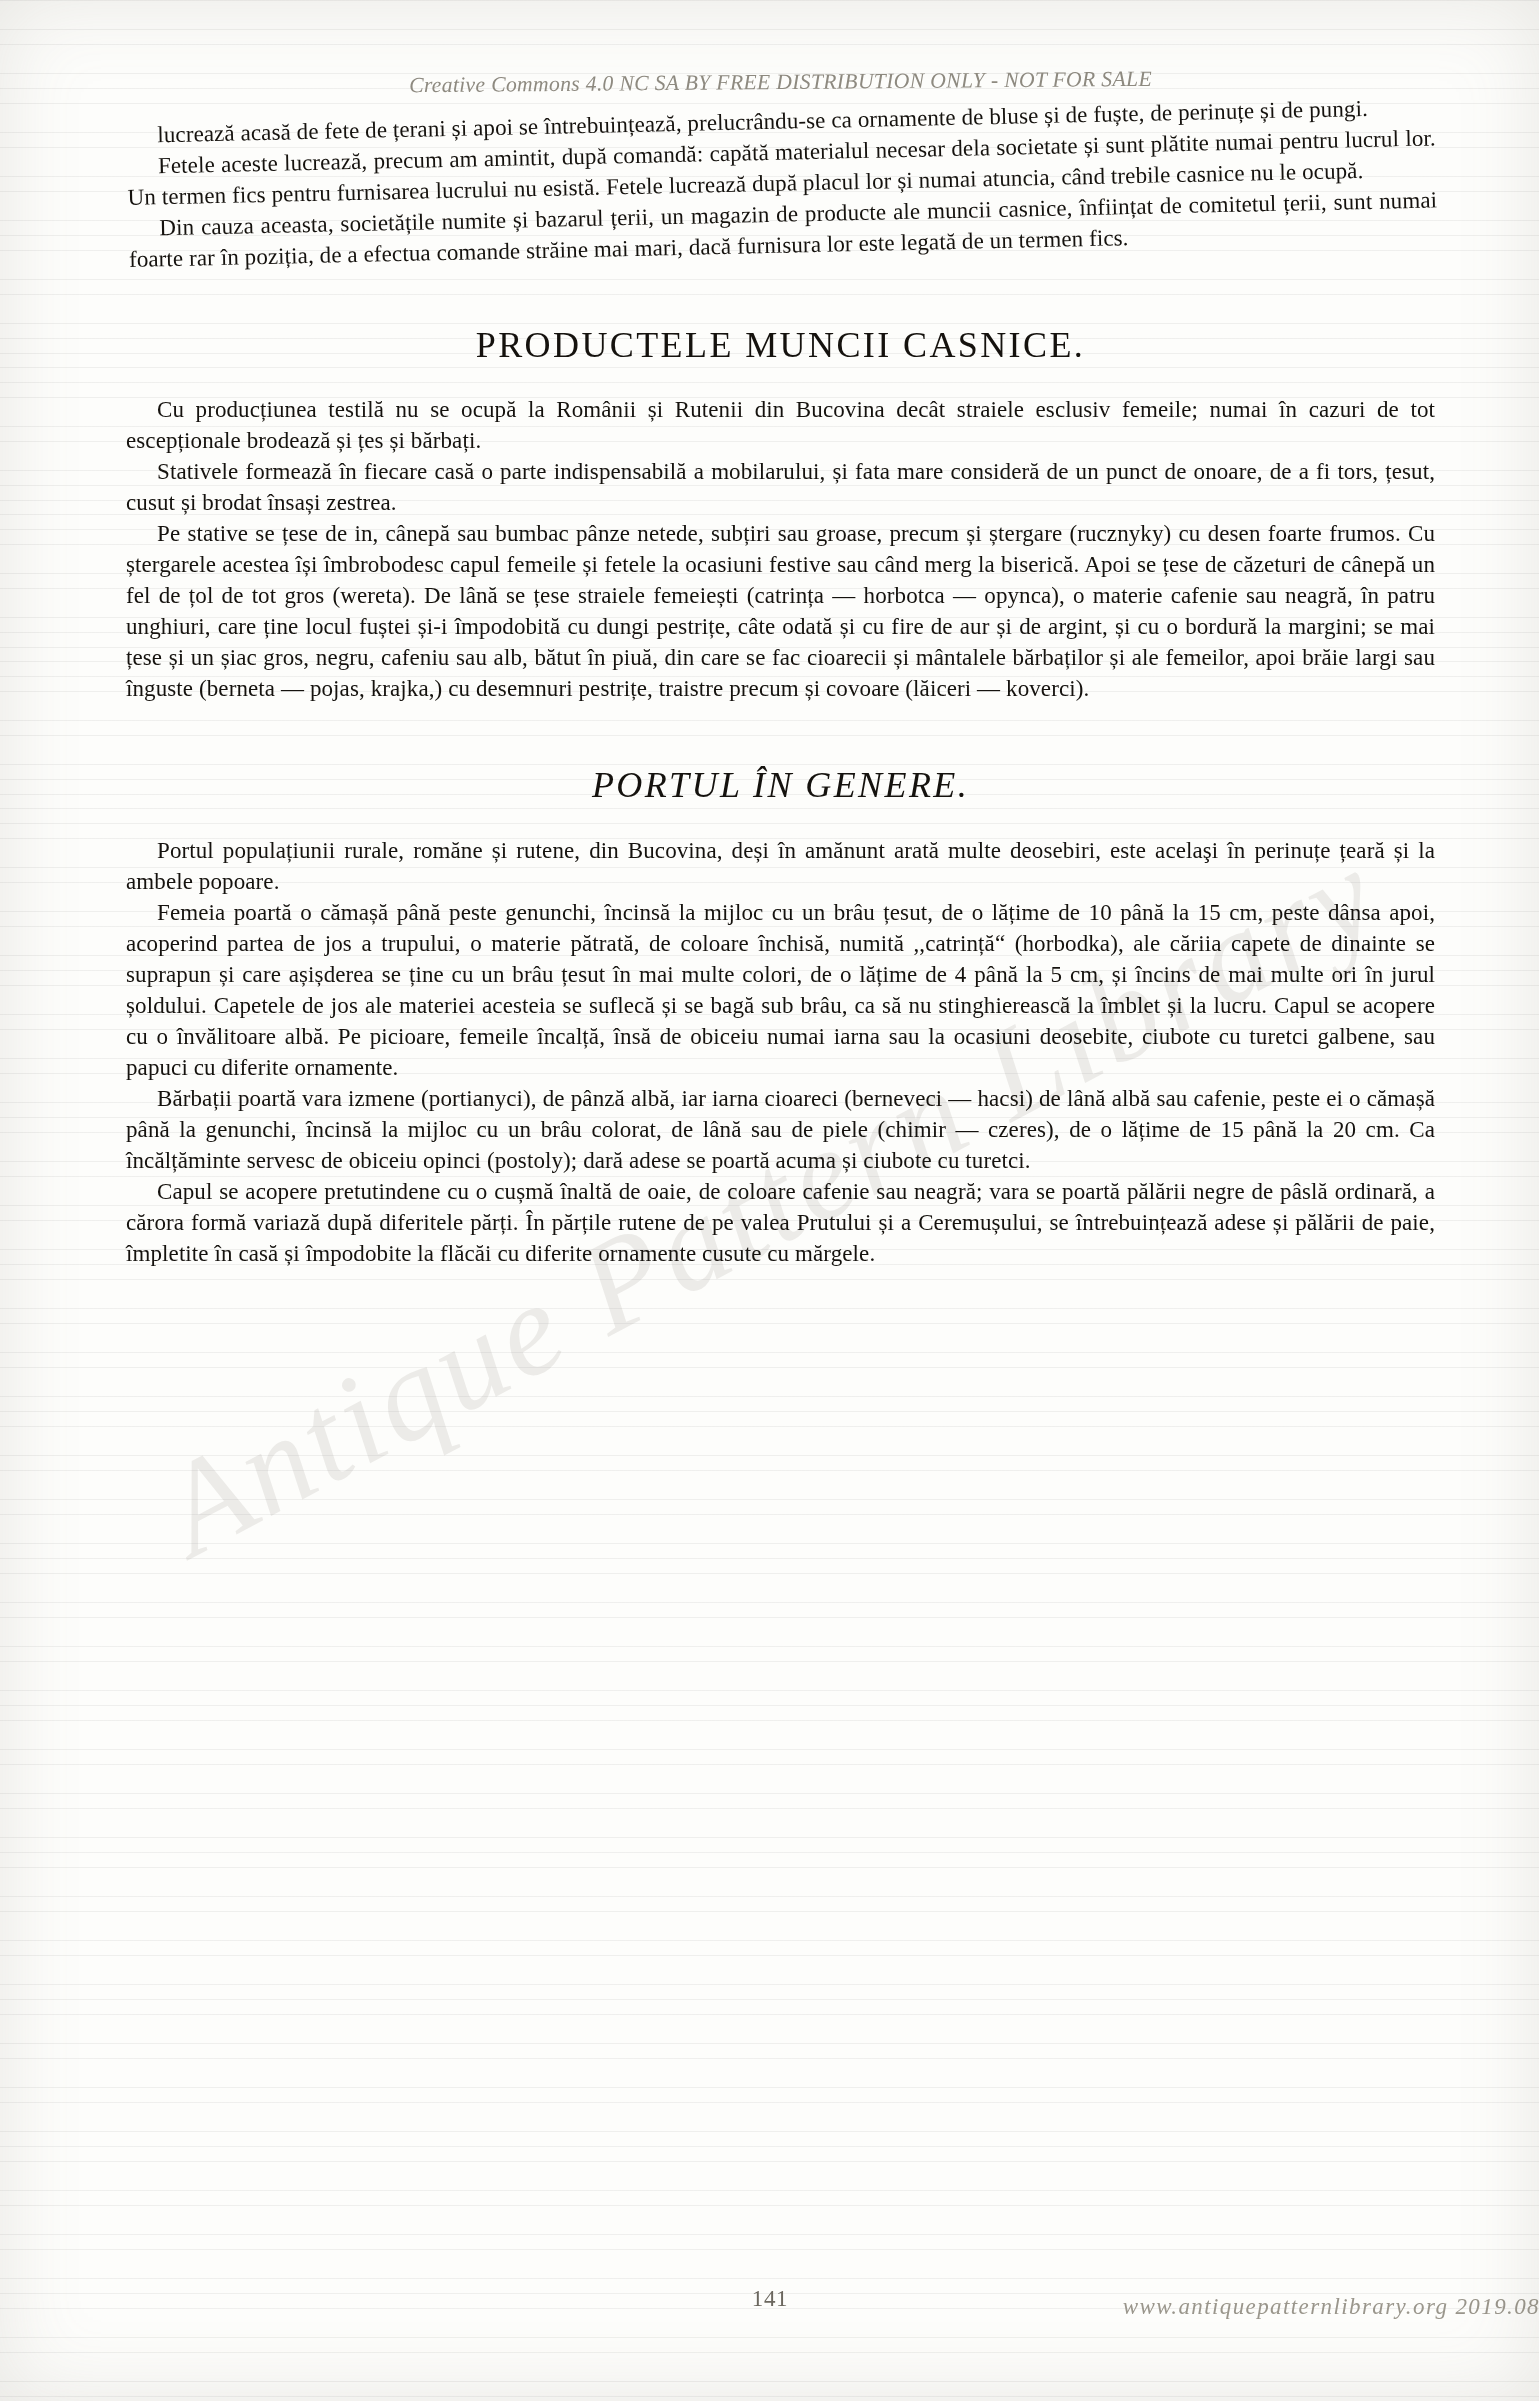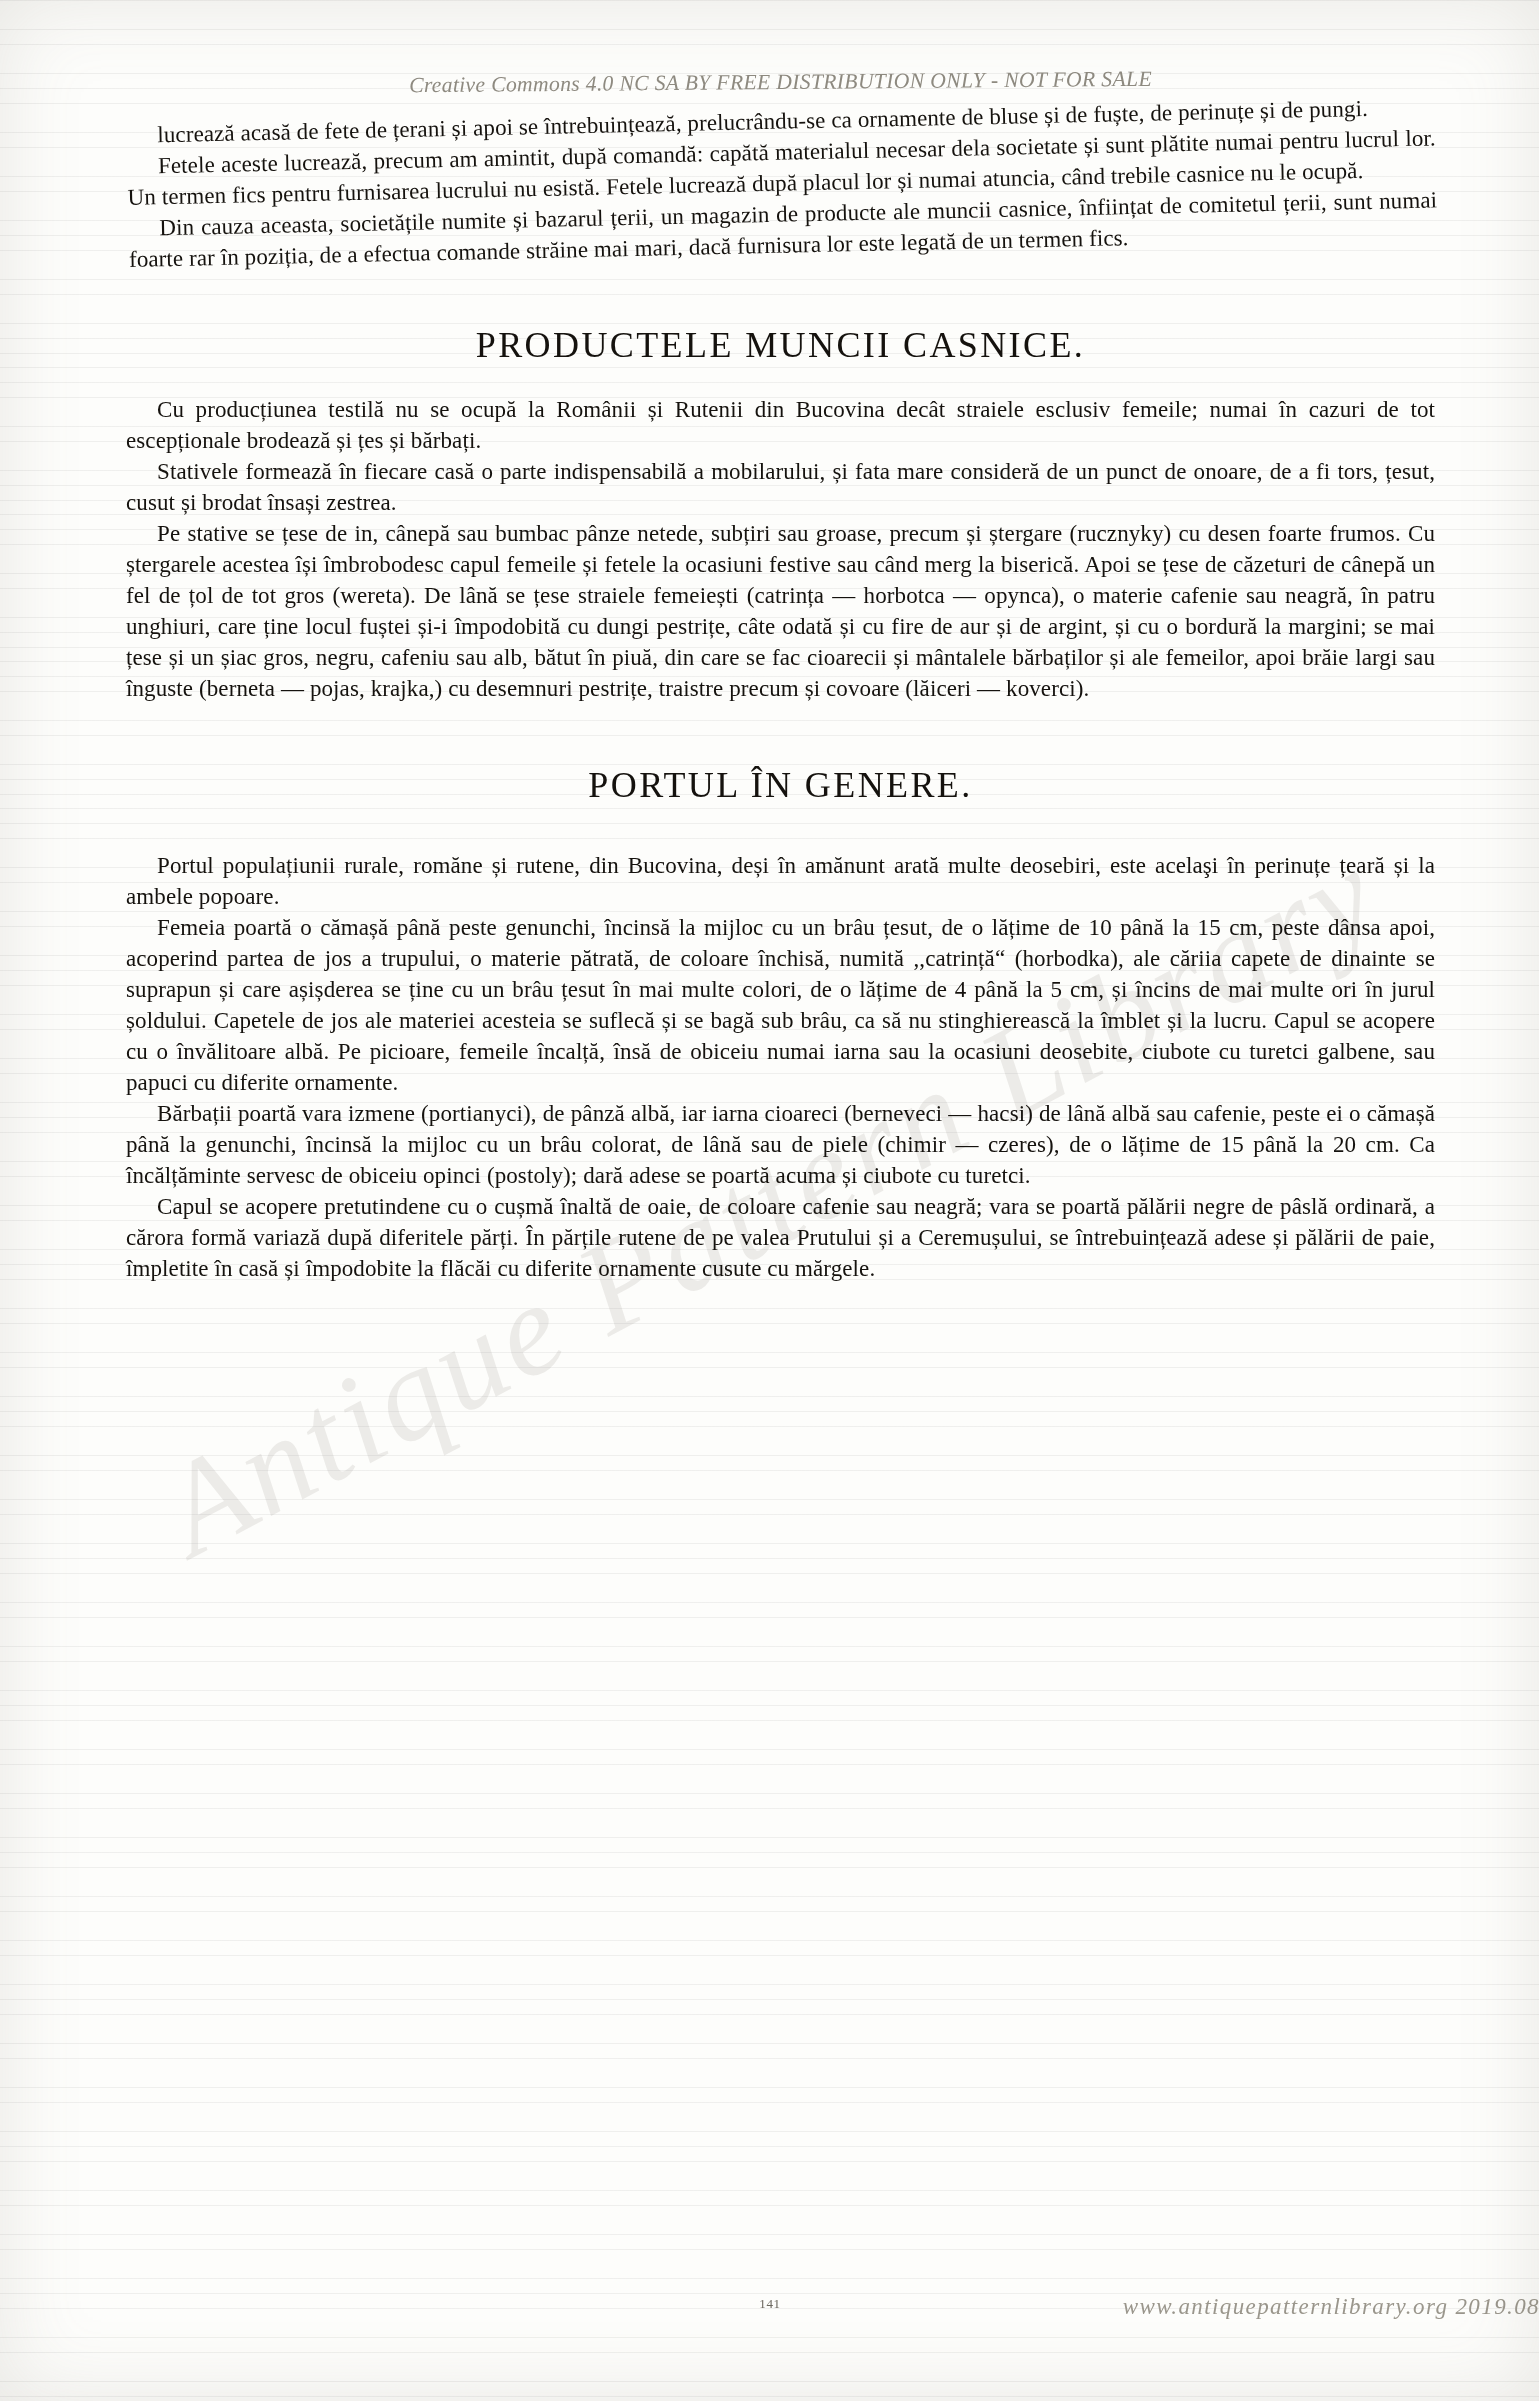--- a/index.html
+++ b/index.html
@@ -76,21 +76,22 @@
   h2.section-title {
     font-size: 36px;
     font-weight: normal;
     letter-spacing: 2.4px;
     text-align: center;
     color: #15120e;
     margin: 49px 0 28px 0;
     font-family: "Liberation Serif", serif;
   }
   h2.section-title.second {
-    margin: 60px 0 44px 0;
+    margin: 60px 0 29px 0;
+    font-style: italic;
   }
 
   .body-section { margin-bottom: 4.2px; }
 
   .footer {
     position: absolute;
     left: 0;
     right: 0;
     bottom: 81px;
     text-align: right;
@@ -100,21 +101,21 @@
     letter-spacing: 1.4px;
     color: #9a968c;
   }
 
   .page-number {
     position: absolute;
     left: 0;
     right: 0;
     bottom: 89px;
     text-align: center;
-    font-size: 13px;
+    font-size: 23px;
     color: #6b675e;
     letter-spacing: 0.7px;
   }
 
   
   .watermark {
     position: absolute;
     left: 50%;
     top: 50%;
     transform: translate(-50%,-50%) rotate(-28deg);

